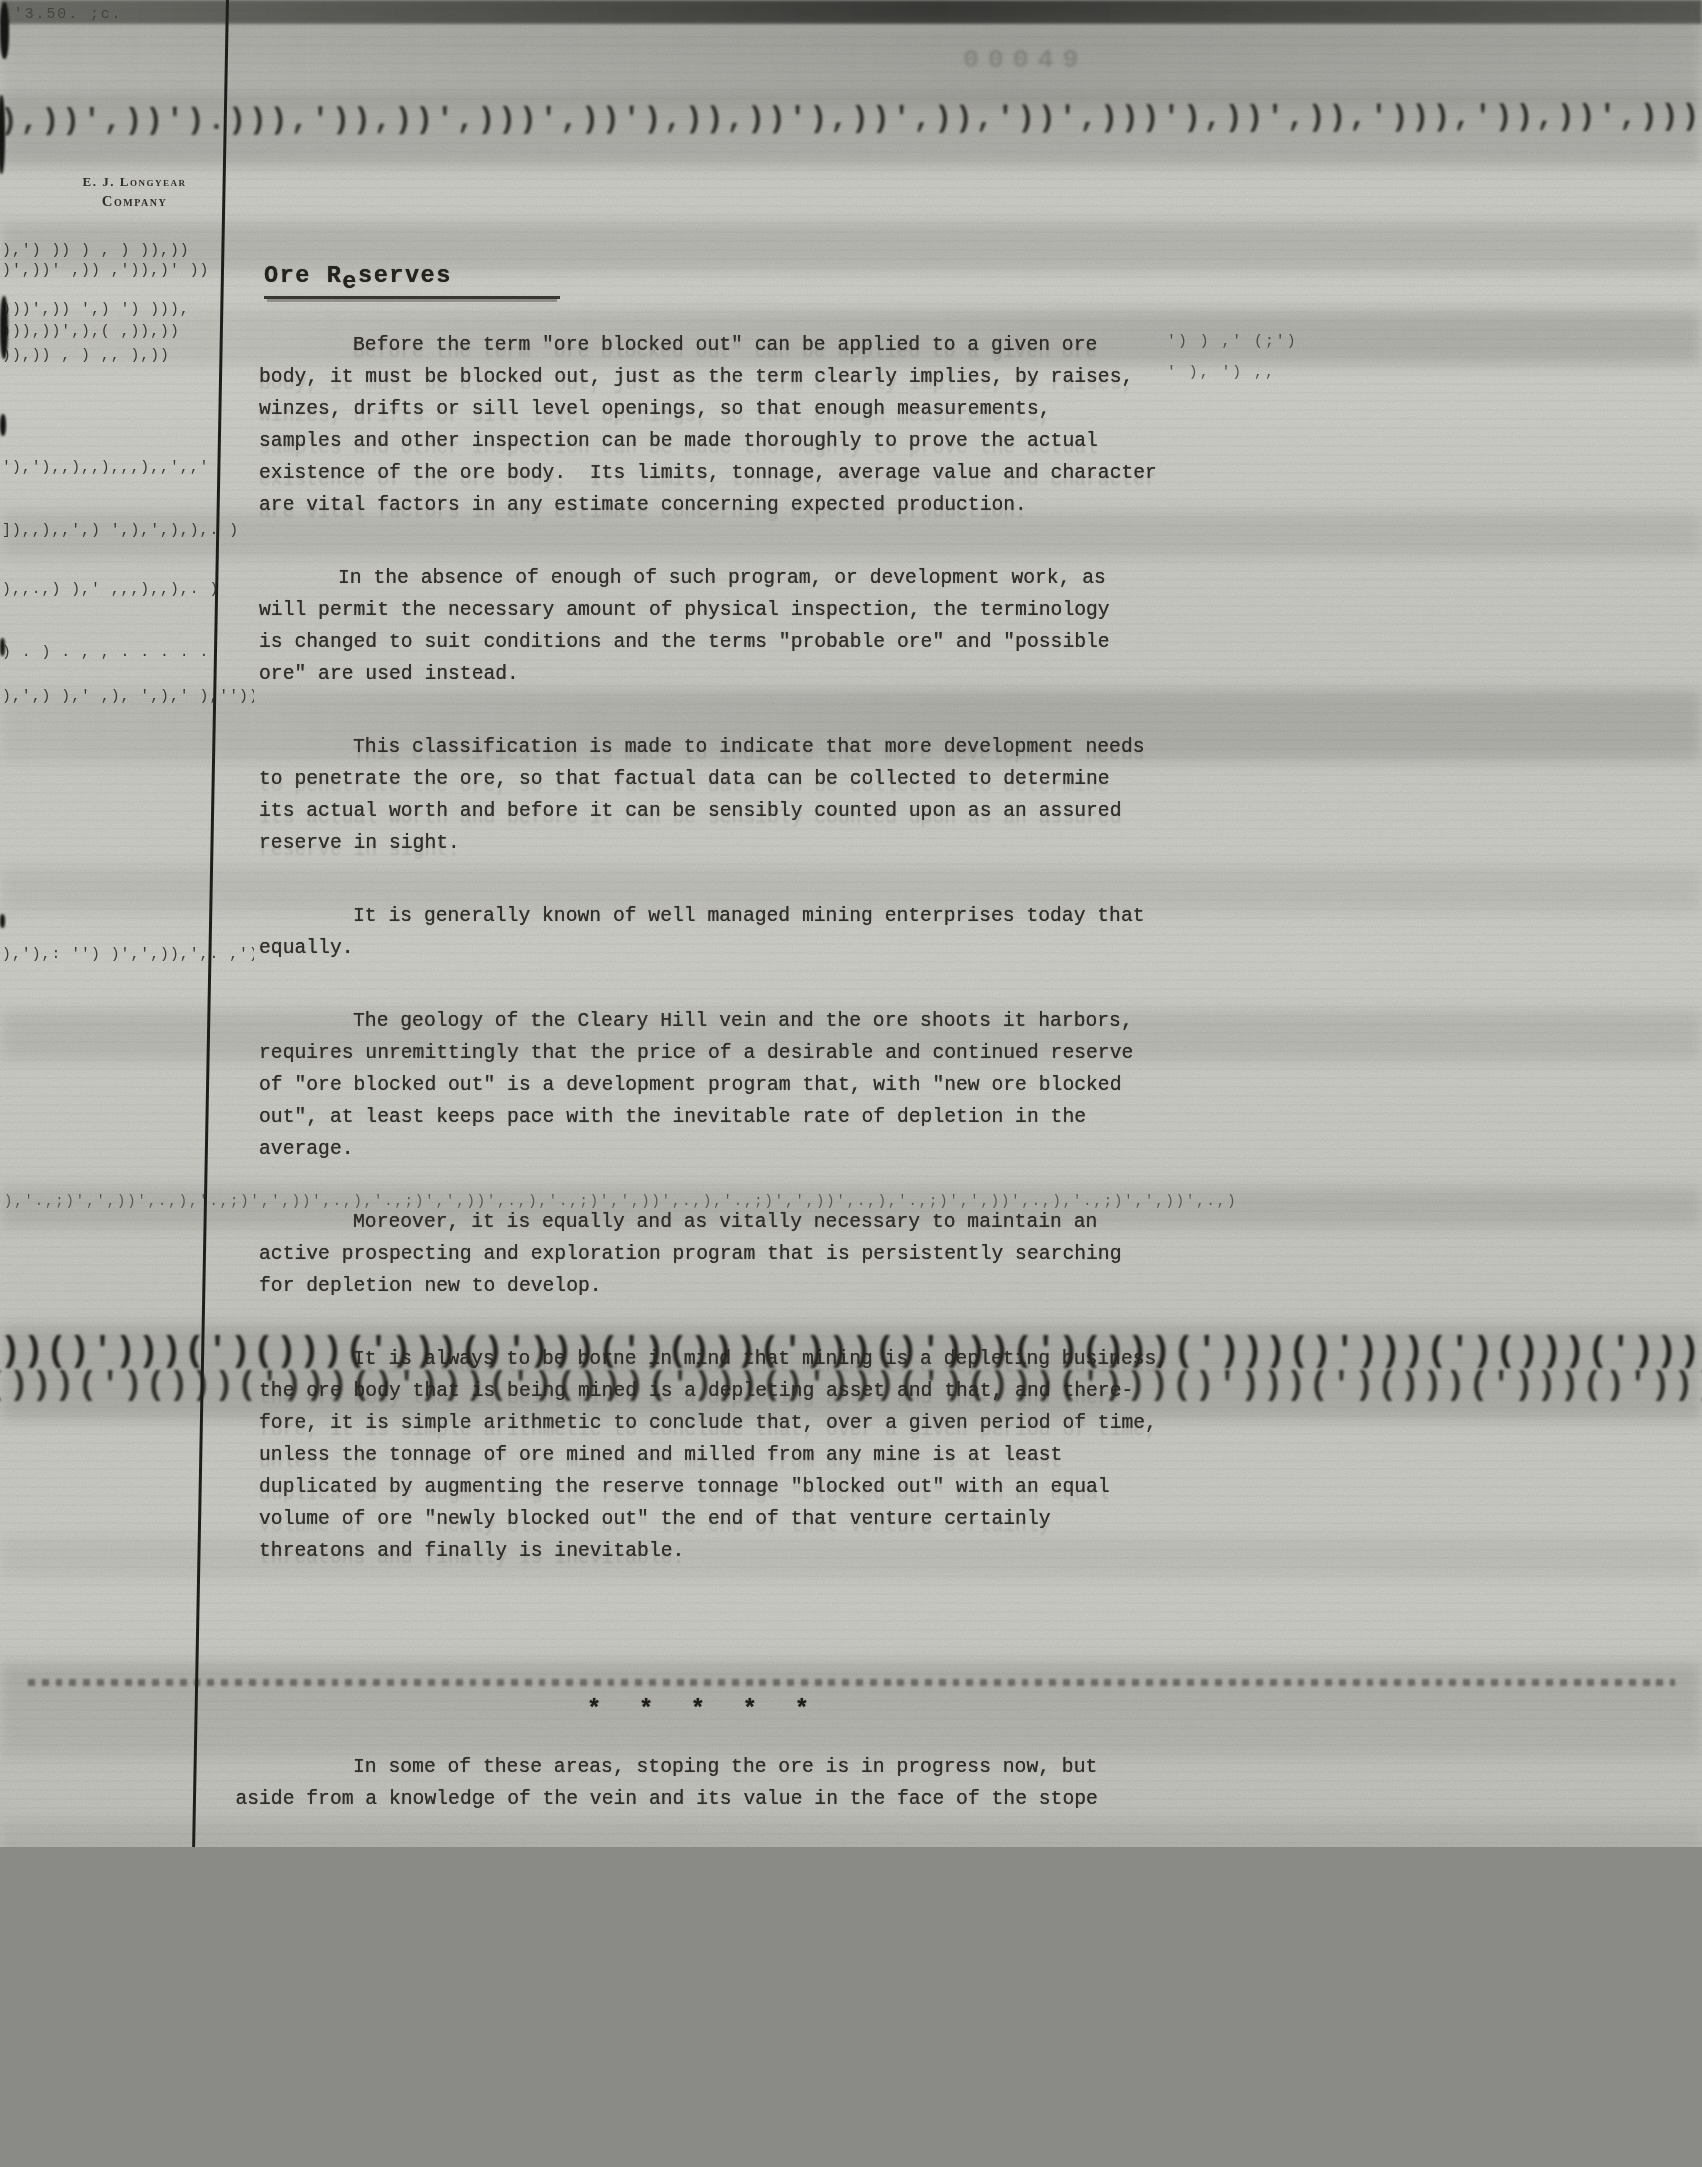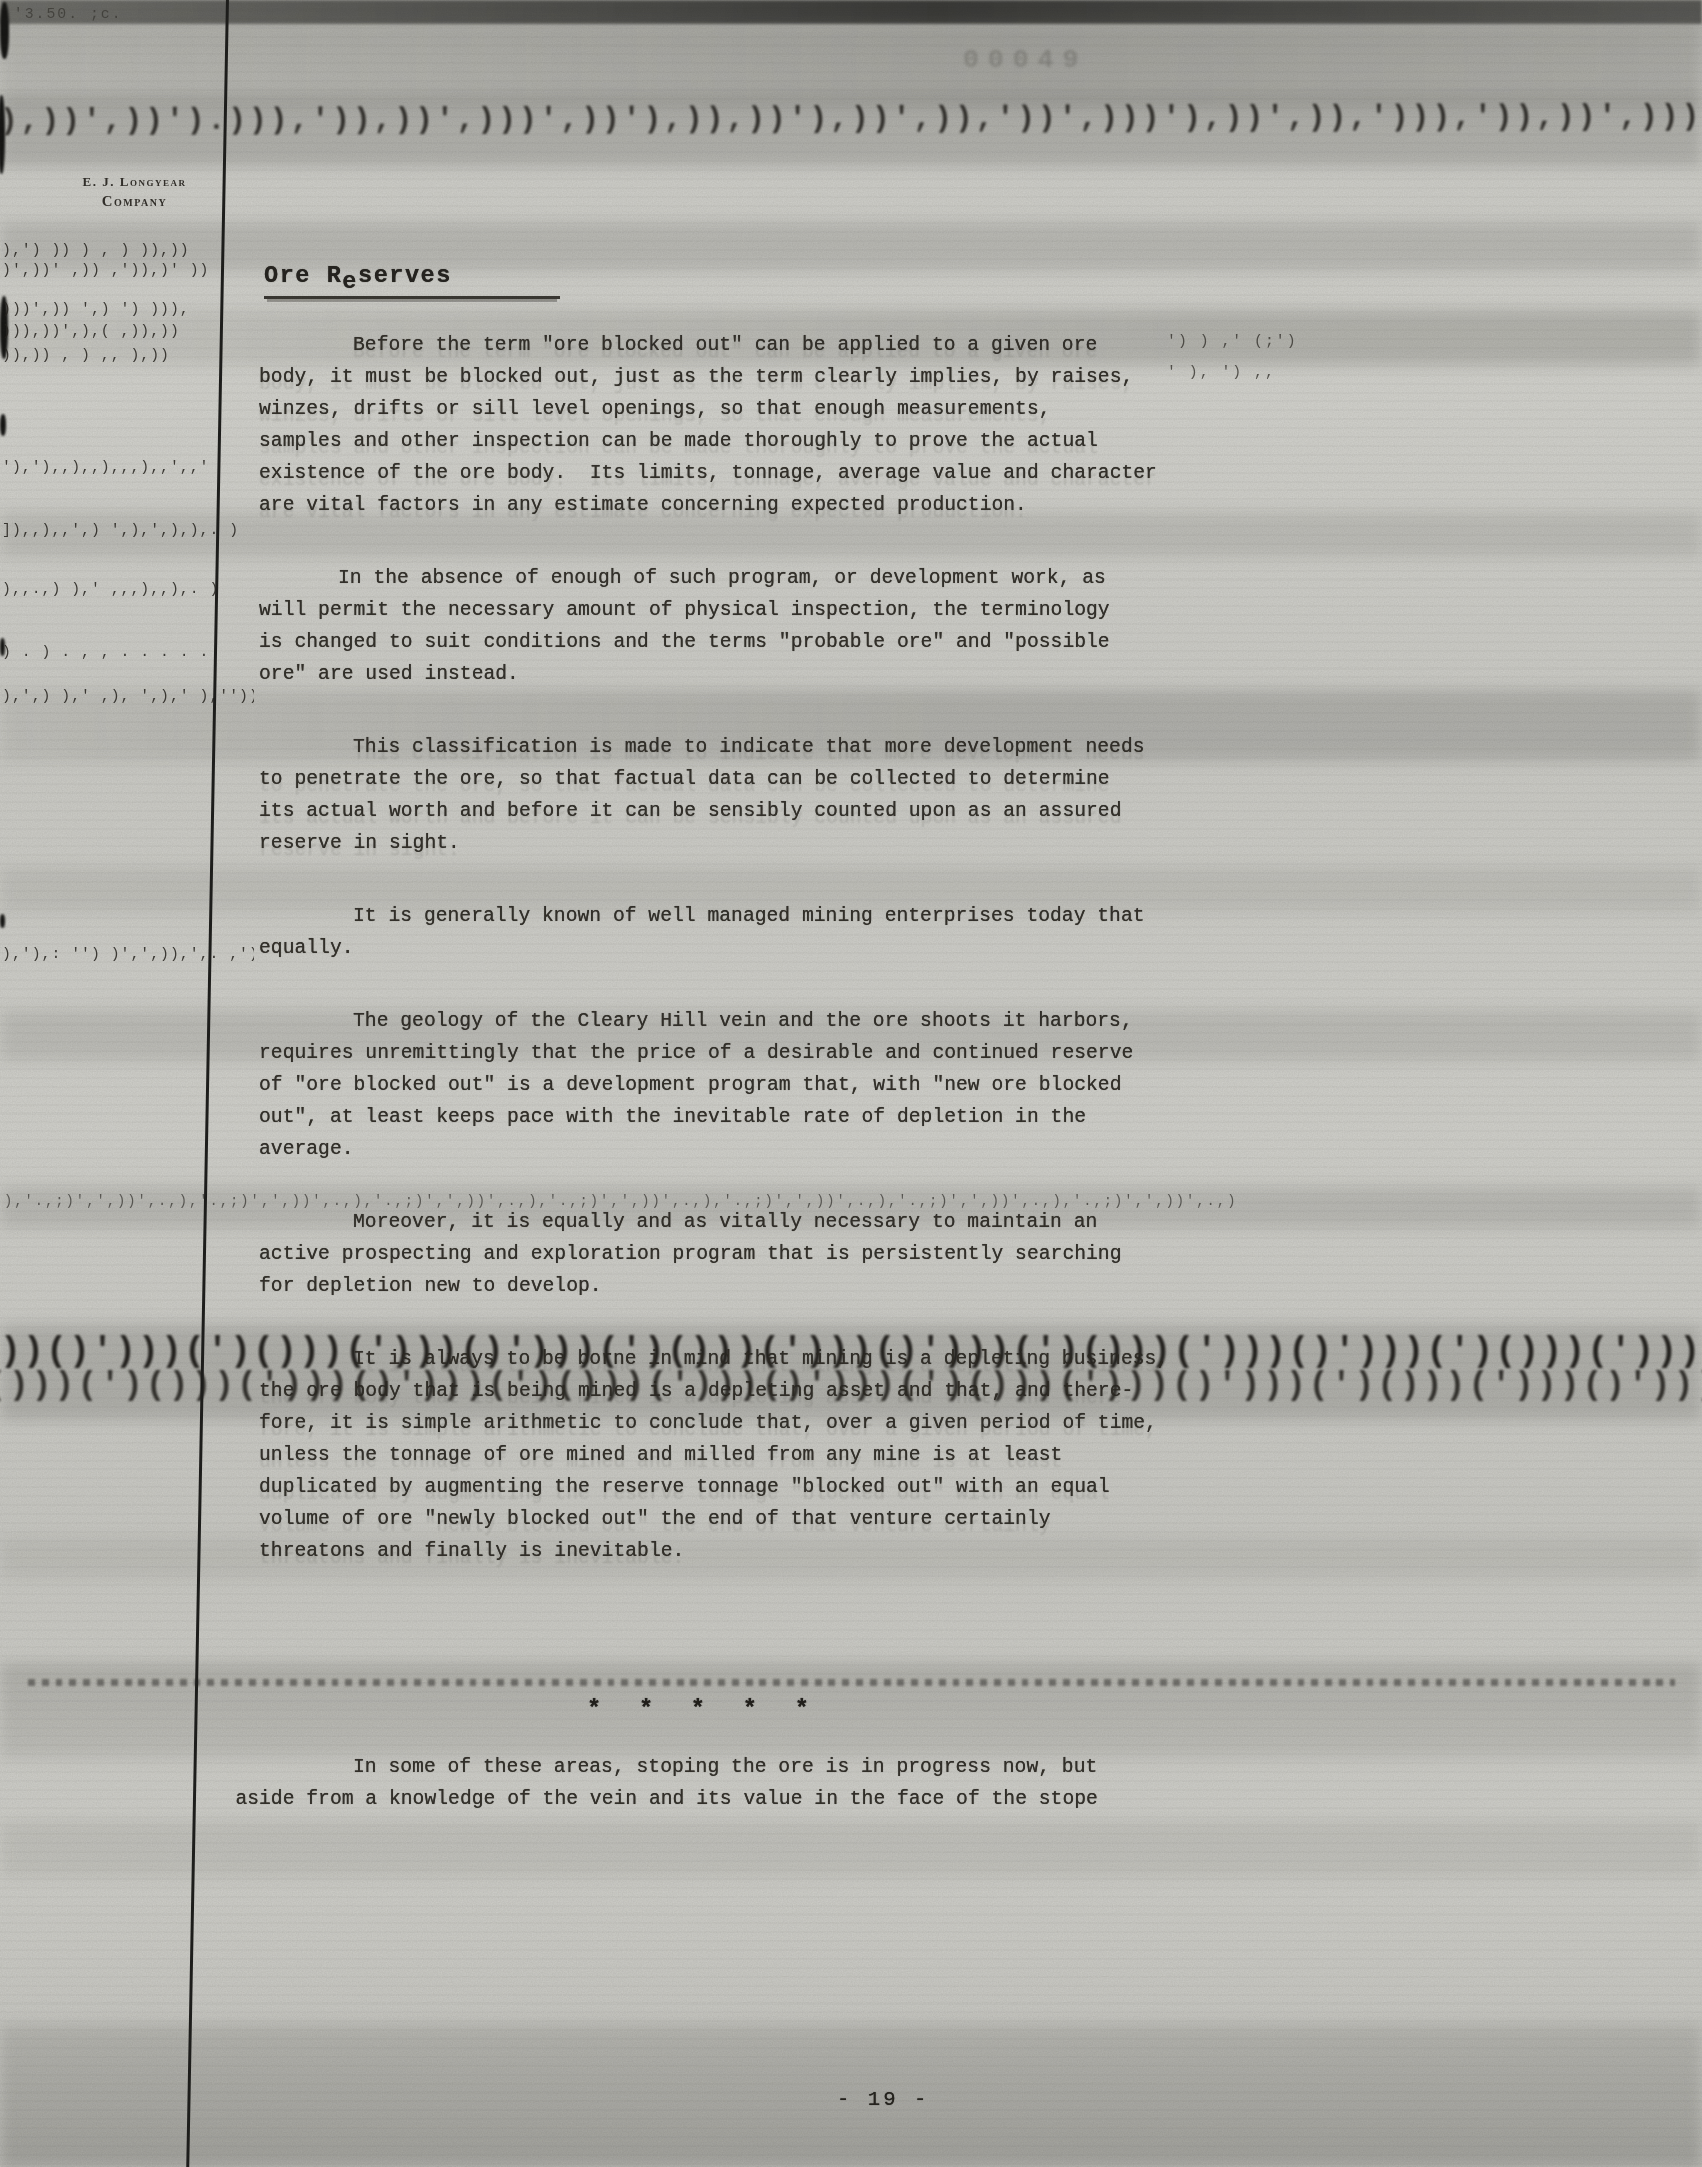--- a/index.html
+++ b/index.html
@@ -1,17 +1,17 @@
 <!DOCTYPE html>
 <html><head>
 <meta charset="utf-8">
 <style>
   html,body{margin:0;padding:0;background:#8a8a86;}
   .page{
-    position:relative;width:1702px;height:2167px;overflow:hidden;
+    position:relative;width:1702px;height:1847px;overflow:hidden;
     background:
       linear-gradient(180deg,#b9b9b4 0%,#cdcdc8 6%,#d2d2cd 18%,#cbcbc6 34%,#d0d0cb 52%,#c9c9c4 70%,#cfcfca 86%,#c2c2bd 100%);
     font-family:"Liberation Mono","DejaVu Sans Mono",monospace;
     color:#2c2923;
   }
   
   .band{position:absolute;left:0;width:100%;pointer-events:none;filter:blur(6.9px);}
   .s1{top:0;height:23.6px;background:linear-gradient(90deg,rgba(70,70,66,.65),rgba(35,35,33,.85) 55%,rgba(50,50,47,.72));filter:blur(1.5px);}
   .s2{top:21.7px;height:83px;background:linear-gradient(90deg,rgba(120,120,114,.14),rgba(104,104,99,.34) 60%,rgba(110,110,105,.28));}
   .s3{top:95px;height:71px;background:rgba(105,105,100,.28);}

